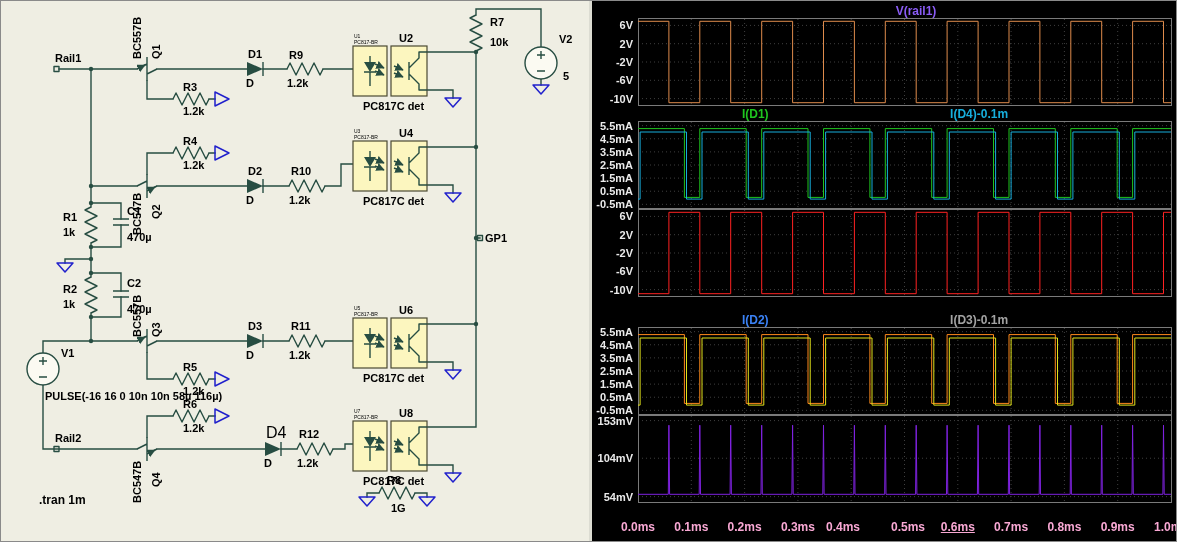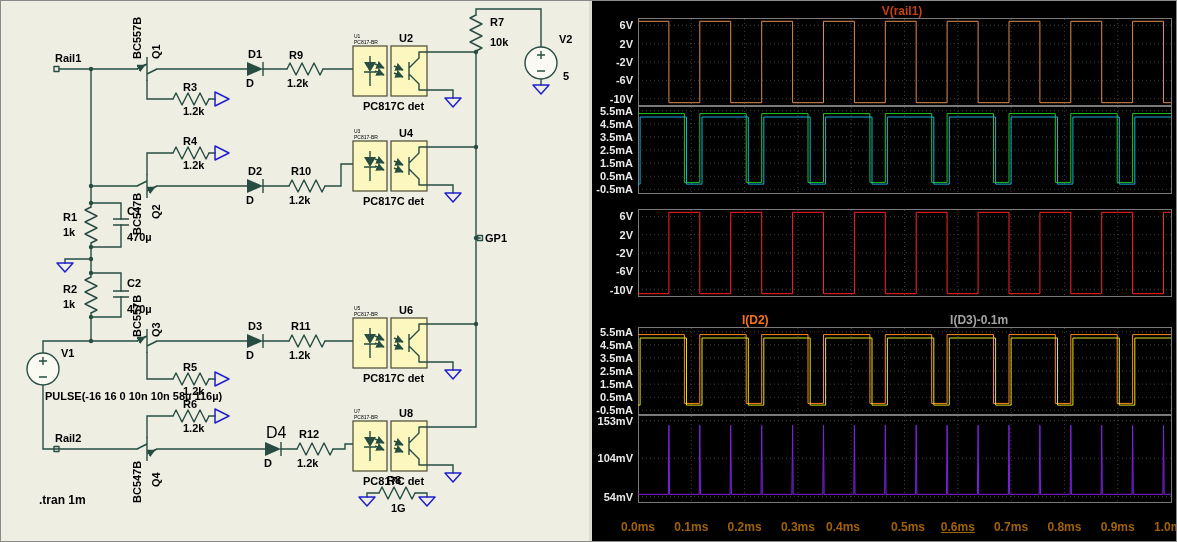--- a/index.html
+++ b/index.html
@@ -16,21 +16,21 @@
   .dot{fill:#274D42;}
   .src{fill:#FBFAF2;stroke:#274D42;stroke-width:1.4;}
   text.lbl{font:700 11px "Liberation Sans",sans-serif;fill:#000;}
   text.big{font:700 12px "Liberation Sans",sans-serif;fill:#000;}
   text.tiny{font:400 5px "Liberation Sans",sans-serif;fill:#000;}
   
   .pane{position:relative;height:103px;}
   .trow{position:relative;height:15px;}
   .tlabel{position:absolute;bottom:0;transform:translateX(-50%);font:700 12px "Liberation Sans",sans-serif;white-space:nowrap;}
   .xrow{position:relative;height:20px;}
-  .xlab{position:absolute;top:2px;transform:translateX(-50%);font:700 12px "Liberation Sans",sans-serif;color:#a16207;white-space:nowrap;}
+  .xlab{position:absolute;top:2px;transform:translateX(-50%);font:700 12px "Liberation Sans",sans-serif;color:#f9a8d4;white-space:nowrap;}
   .ylab{font:700 11px "Liberation Sans",sans-serif;fill:#EAEAEA;}
 </style>
 </head>
 <body>
 
 <div id="frame">
 
   <div id="schematic-panel">
     <svg width="588" height="540" viewBox="0 0 588 540">
       <defs>
@@ -279,21 +279,21 @@
       <polygon class="blue" points="418,496 434,496 426,505"></polygon>
 
       <text class="big" x="38" y="503">.tran 1m</text>
     </svg>
   </div>
 
   <div id="divider"></div>
 
   <div id="wave-panel">
       <div class="pane"><div class="trow">
-          <span class="tlabel" style="left: 310px; color: #c2410c;">V(rail1)</span>
+          <span class="tlabel" style="left: 324px; color: #8b5cf6;">V(rail1)</span>
         </div><svg width="584" height="88">
           <line x1="99.3" y1="1" x2="99.3" y2="87" stroke="#3F3F3F" stroke-dasharray="1 3"></line>
           <line x1="152.6" y1="1" x2="152.6" y2="87" stroke="#3F3F3F" stroke-dasharray="1 3"></line>
           <line x1="205.9" y1="1" x2="205.9" y2="87" stroke="#3F3F3F" stroke-dasharray="1 3"></line>
           <line x1="259.2" y1="1" x2="259.2" y2="87" stroke="#3F3F3F" stroke-dasharray="1 3"></line>
           <line x1="312.5" y1="1" x2="312.5" y2="87" stroke="#3F3F3F" stroke-dasharray="1 3"></line>
           <line x1="365.8" y1="1" x2="365.8" y2="87" stroke="#3F3F3F" stroke-dasharray="1 3"></line>
           <line x1="419.1" y1="1" x2="419.1" y2="87" stroke="#3F3F3F" stroke-dasharray="1 3"></line>
           <line x1="472.4" y1="1" x2="472.4" y2="87" stroke="#3F3F3F" stroke-dasharray="1 3"></line>
           <line x1="525.7" y1="1" x2="525.7" y2="87" stroke="#3F3F3F" stroke-dasharray="1 3"></line>
@@ -303,21 +303,24 @@
           <text x="41" y="29.70212765957447" text-anchor="end" class="ylab">2V</text>
           <line x1="46" y1="44" x2="579" y2="44" stroke="#3F3F3F" stroke-dasharray="1 3"></line>
           <text x="41" y="48" text-anchor="end" class="ylab">-2V</text>
           <line x1="46" y1="62.29787234042553" x2="579" y2="62.29787234042553" stroke="#3F3F3F" stroke-dasharray="1 3"></line>
           <text x="41" y="66.29787234042553" text-anchor="end" class="ylab">-6V</text>
           <line x1="46" y1="80.59574468085106" x2="579" y2="80.59574468085106" stroke="#3F3F3F" stroke-dasharray="1 3"></line>
           <text x="41" y="84.59574468085106" text-anchor="end" class="ylab">-10V</text>
           <rect x="46.5" y="0.5" width="533" height="87" fill="none" stroke="#7A7A7A"></rect>
           <polyline points="46.0,3.3 76.9,3.3 76.9,84.7 107.8,84.7 107.8,3.3 138.7,3.3 138.7,84.7 169.7,84.7 169.7,3.3 200.6,3.3 200.6,84.7 231.5,84.7 231.5,3.3 262.4,3.3 262.4,84.7 293.3,84.7 293.3,3.3 324.2,3.3 324.2,84.7 355.1,84.7 355.1,3.3 386.1,3.3 386.1,84.7 417.0,84.7 417.0,3.3 447.9,3.3 447.9,84.7 478.8,84.7 478.8,3.3 509.7,3.3 509.7,84.7 540.6,84.7 540.6,3.3 571.5,3.3 571.5,84.7 579.0,84.7" fill="none" stroke="#DE8B4C" stroke-width="1"></polyline>
         </svg></div>
-      <div class="pane"><svg width="584" height="88">
+      <div class="pane"><div class="trow">
+          <span class="tlabel" style="left: 163.26px; color: rgb(31, 197, 31);">I(D1)</span>
+          <span class="tlabel" style="left: 387.12px; color: rgb(23, 174, 220);">I(D4)-0.1m</span>
+        </div><svg width="584" height="88">
           <line x1="99.3" y1="1" x2="99.3" y2="87" stroke="#3F3F3F" stroke-dasharray="1 3"></line>
           <line x1="152.6" y1="1" x2="152.6" y2="87" stroke="#3F3F3F" stroke-dasharray="1 3"></line>
           <line x1="205.9" y1="1" x2="205.9" y2="87" stroke="#3F3F3F" stroke-dasharray="1 3"></line>
           <line x1="259.2" y1="1" x2="259.2" y2="87" stroke="#3F3F3F" stroke-dasharray="1 3"></line>
           <line x1="312.5" y1="1" x2="312.5" y2="87" stroke="#3F3F3F" stroke-dasharray="1 3"></line>
           <line x1="365.8" y1="1" x2="365.8" y2="87" stroke="#3F3F3F" stroke-dasharray="1 3"></line>
           <line x1="419.1" y1="1" x2="419.1" y2="87" stroke="#3F3F3F" stroke-dasharray="1 3"></line>
           <line x1="472.4" y1="1" x2="472.4" y2="87" stroke="#3F3F3F" stroke-dasharray="1 3"></line>
           <line x1="525.7" y1="1" x2="525.7" y2="87" stroke="#3F3F3F" stroke-dasharray="1 3"></line>
           <line x1="46" y1="4.670731707317076" x2="579" y2="4.670731707317076" stroke="#3F3F3F" stroke-dasharray="1 3"></line>
@@ -355,21 +358,21 @@
           <line x1="46" y1="44" x2="579" y2="44" stroke="#3F3F3F" stroke-dasharray="1 3"></line>
           <text x="41" y="48" text-anchor="end" class="ylab">-2V</text>
           <line x1="46" y1="62.29787234042553" x2="579" y2="62.29787234042553" stroke="#3F3F3F" stroke-dasharray="1 3"></line>
           <text x="41" y="66.29787234042553" text-anchor="end" class="ylab">-6V</text>
           <line x1="46" y1="80.59574468085106" x2="579" y2="80.59574468085106" stroke="#3F3F3F" stroke-dasharray="1 3"></line>
           <text x="41" y="84.59574468085106" text-anchor="end" class="ylab">-10V</text>
           <rect x="46.5" y="0.5" width="533" height="87" fill="none" stroke="#7A7A7A"></rect>
           <polyline points="46.0,84.7 76.9,84.7 76.9,3.3 107.8,3.3 107.8,84.7 138.7,84.7 138.7,3.3 169.7,3.3 169.7,84.7 200.6,84.7 200.6,3.3 231.5,3.3 231.5,84.7 262.4,84.7 262.4,3.3 293.3,3.3 293.3,84.7 324.2,84.7 324.2,3.3 355.1,3.3 355.1,84.7 386.1,84.7 386.1,3.3 417.0,3.3 417.0,84.7 447.9,84.7 447.9,3.3 478.8,3.3 478.8,84.7 509.7,84.7 509.7,3.3 540.6,3.3 540.6,84.7 571.5,84.7 571.5,3.3 579.0,3.3" fill="none" stroke="#FF2222" stroke-width="1"></polyline>
         </svg></div>
       <div class="pane"><div class="trow">
-          <span class="tlabel" style="left: 163.26px; color: #f97316;">I(D2)</span>
+          <span class="tlabel" style="left: 163.26px; color: #3b82f6;">I(D2)</span>
           <span class="tlabel" style="left: 387.12px; color: #a3a3a3;">I(D3)-0.1m</span>
         </div><svg width="584" height="88">
           <line x1="99.3" y1="1" x2="99.3" y2="87" stroke="#3F3F3F" stroke-dasharray="1 3"></line>
           <line x1="152.6" y1="1" x2="152.6" y2="87" stroke="#3F3F3F" stroke-dasharray="1 3"></line>
           <line x1="205.9" y1="1" x2="205.9" y2="87" stroke="#3F3F3F" stroke-dasharray="1 3"></line>
           <line x1="259.2" y1="1" x2="259.2" y2="87" stroke="#3F3F3F" stroke-dasharray="1 3"></line>
           <line x1="312.5" y1="1" x2="312.5" y2="87" stroke="#3F3F3F" stroke-dasharray="1 3"></line>
           <line x1="365.8" y1="1" x2="365.8" y2="87" stroke="#3F3F3F" stroke-dasharray="1 3"></line>
           <line x1="419.1" y1="1" x2="419.1" y2="87" stroke="#3F3F3F" stroke-dasharray="1 3"></line>
           <line x1="472.4" y1="1" x2="472.4" y2="87" stroke="#3F3F3F" stroke-dasharray="1 3"></line>

